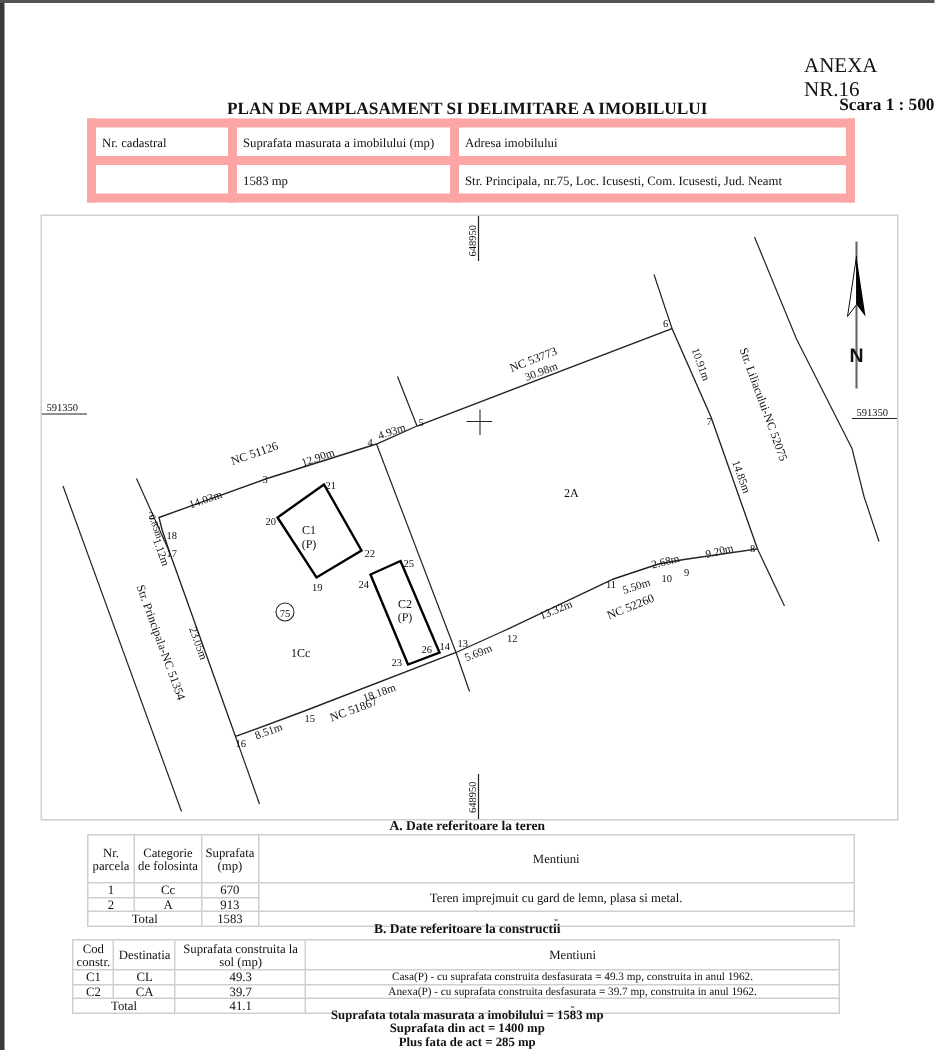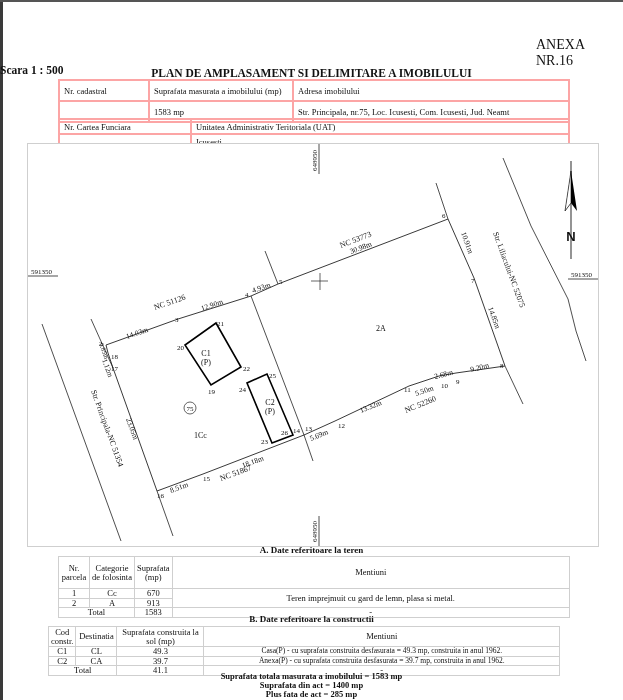--- a/index.html
+++ b/index.html
@@ -2,23 +2,23 @@
 <html><head>
 <meta charset="utf-8">
 <style>
   html, body { margin:0; padding:0; }
   body { width:623px; height:700px; background:#ffffff; position:relative; overflow:hidden;
          font-family:"Liberation Serif", serif; color:#111; }
   .frame-left { position:absolute; left:0; top:0; width:3px; height:700px; background:#3a3a3a; }
   .frame-top { position:absolute; left:0; top:0; width:623px; height:2px; background:#555; }
   .annex { position:absolute; left:536px; top:37px; font-size:14px; }
   .title { position:absolute; left:0; width:623px; top:51px; text-align:center; font-weight:bold; font-size:11.5px; line-height:13px;margin-top:16px; }
-  .scale { position:absolute; left:0; width:623px; top:64px; text-align:left; font-weight:bold; font-size:11.5px; }
+  .scale { position:absolute; left:0; width:623px; top:64px; text-align:right; font-weight:bold; font-size:11.5px; }
   table.t { position:absolute; border-collapse:collapse; font-size:8.5px; }
-  table.t td { border:2px solid #fca5a5; padding:0 4px; vertical-align:middle; }
+  table.t td { border:6px solid #fca5a5; padding:0 4px; vertical-align:middle; }
   .t1 { left:58px; top:79px; width:512px; }
   .t1 td { height:19px; }
   .t2 { left:58px; top:118px; width:512px; }
   .t2 td { height:13px; }
   .mapwrap { position:absolute; left:27px; top:143px; width:570px; height:402px; border:1px solid #cfcfcf; background:#fff; }
   svg text { font-family:"Liberation Serif", serif; fill:#111; }
   .sec-title { position:absolute; left:0; width:623px; text-align:center; font-size:9px;font-weight:bold; }
   table.d { position:absolute; border-collapse:collapse; font-size:8.5px; text-align:center; }
   table.d td, table.d th { border:1px solid #cfcfcf; padding:0 2px; font-weight:normal; line-height:8.5px; }
   .tA { left:58px; top:556px; width:512px; }
@@ -45,28 +45,20 @@
   <tr>
     <td></td>
     <td>1583 mp</td>
     <td>Str. Principala, nr.75, Loc. Icusesti, Com. Icusesti, Jud. Neamt</td>
   </tr>
 </tbody>
   </table>
 
 <table class="t t2">
   <tbody>
-      <tr>
-    <td style="width:122px">Nr. Cartea Funciara</td>
-    <td>Unitatea Administrativ Teritoriala (UAT)</td>
-  </tr>
-  <tr>
-    <td></td>
-    <td>Icusesti</td>
-  </tr>
 </tbody>
   </table>
 
 <div class="mapwrap">
   <svg width="570" height="402" viewBox="27 143 570 402" xmlns="http://www.w3.org/2000/svg">
 
     <line x1="27" y1="275" x2="57" y2="275" stroke="#222" stroke-width="0.8"></line>
     <text x="30" y="273" font-size="7">591350</text>
     <line x1="567" y1="278" x2="597" y2="278" stroke="#222" stroke-width="0.8"></line>
     <text x="570" y="276" font-size="7">591350</text>

